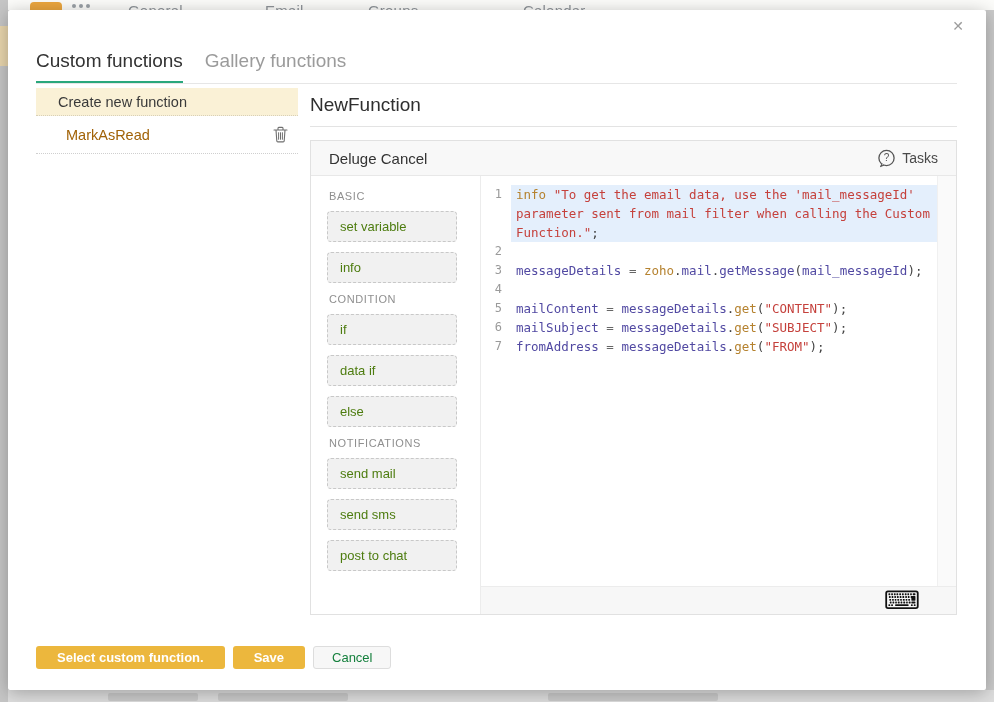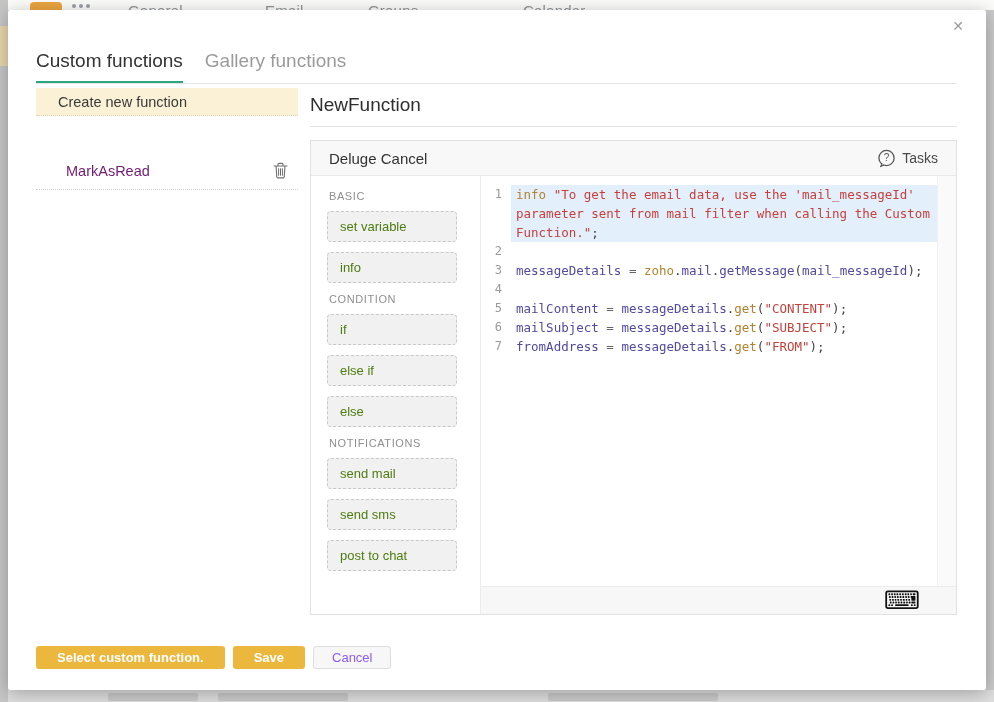--- a/index.html
+++ b/index.html
@@ -37,22 +37,22 @@
 
   
   .side { position:absolute; left:28px; top:78px; width:262px; }
   .side-create {
     height:28px; background:var(--cream); display:flex; align-items:center;
     padding-left:22px; font-size:14.5px; color:#3a3a3a; cursor:pointer;
     border-bottom:1px dotted #d8d0b8;
   }
   .side-row {
     height:38px; display:flex; align-items:center; justify-content:space-between;
-    padding-left:30px; padding-right:10px; font-size:14.5px; color:#701a75;
-    border-bottom:1px dotted #cfcfcf; cursor:pointer;margin-top:36px;
+    padding-left:30px; padding-right:10px; font-size:14.5px; color:#a16207;
+    border-bottom:1px dotted #cfcfcf; cursor:pointer;
   }
   .trash { width:15px; height:17px; cursor:pointer; flex:0 0 auto; }
 
   
   .fn-title { position:absolute; left:302px; top:84px; font-size:19px; color:#2f2f2f; }
   .fn-title-rule { position:absolute; left:302px; right:29px; top:116px; height:1px; background:#e3e3e3; }
 
   
   .panel { position:absolute; left:302px; top:130px; right:29px; bottom:75px; border:1px solid #e1e1e1; background:#fff; }
   .panel-head { height:35px; background:#f8f8f8; border-bottom:1px solid #e8e8e8;
@@ -88,21 +88,21 @@
   .editor-foot { position:absolute; left:0; right:0; bottom:0; height:28px; background:#f7f7f7; border-top:1px solid #ececec; }
   .kbd-icon { position:absolute; right:36px; bottom:0px; font-size:25px; color:#111;
     font-family:"DejaVu Sans", sans-serif; line-height:26px; cursor:pointer; }
 
   
   .foot { position:absolute; left:28px; bottom:21px; display:flex; gap:8px; }
   .btn { height:23px; border-radius:3px; font-size:13px; font-weight:bold;
     display:flex; align-items:center; justify-content:center; cursor:pointer; border:1px solid transparent;
     font-family:"Liberation Sans", sans-serif; }
   .btn.primary { background:var(--yellow); color:#fff; padding:0 20px; }
-  .btn.secondary { background:#f7f7f7; color:#8b5cf6; border:1px solid #ddd; padding:0 18px; font-weight:normal; }
+  .btn.secondary { background:#f7f7f7; color:#15803d; border:1px solid #ddd; padding:0 18px; font-weight:normal; }
 </style>
 </head>
 <body>
 
 <div class="bg-left"></div>
 <div class="bg-left-beige"></div>
 <div class="bg-top">
   <div class="bg-appicon"></div>
   <div class="bg-gridicon"></div>
   <div id="bg-nav-labels">
@@ -158,21 +158,21 @@
     <div class="panel-body">
       <div class="tasks" id="tasks-col">
           <div class="task-group">
             <div class="task-head">BASIC</div>
             <div class="task-btn">set variable</div>
             <div class="task-btn">info</div>
           </div>
           <div class="task-group">
             <div class="task-head">CONDITION</div>
             <div class="task-btn">if</div>
-            <div class="task-btn">else if</div>
+            <div class="task-btn">data if</div>
             <div class="task-btn">else</div>
           </div>
           <div class="task-group">
             <div class="task-head">NOTIFICATIONS</div>
             <div class="task-btn">send mail</div>
             <div class="task-btn">send sms</div>
             <div class="task-btn">post to chat</div>
           </div>
         </div>
       <div class="editor">

